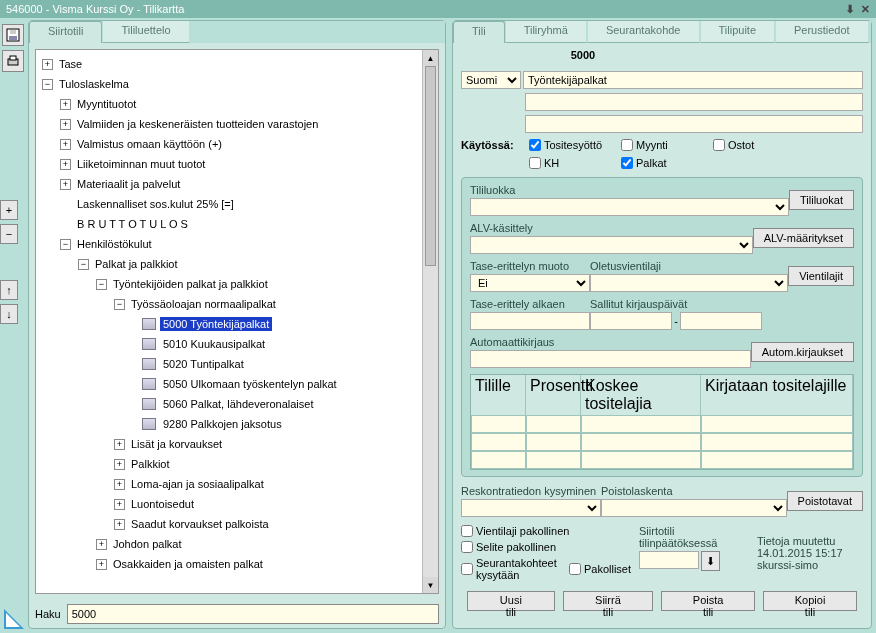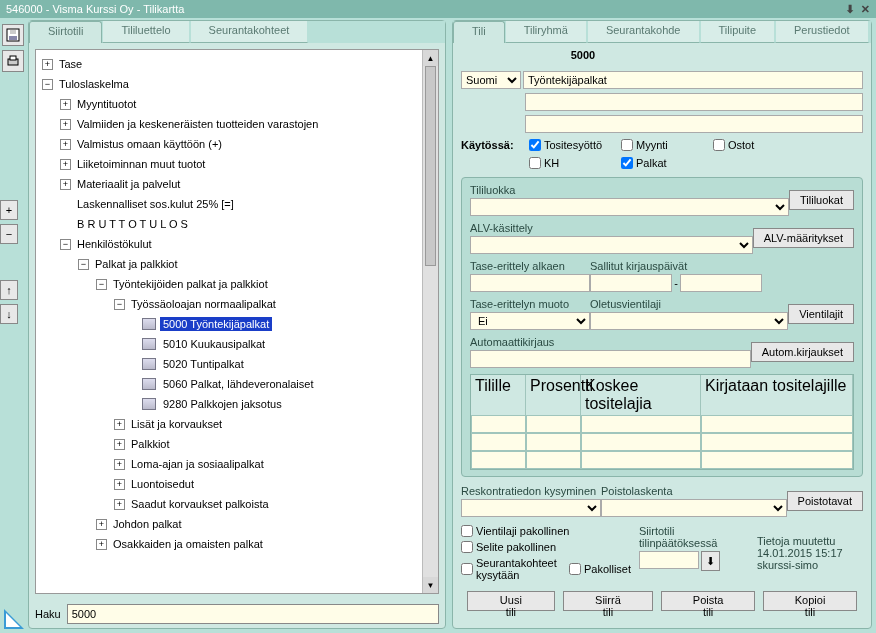--- a/index.html
+++ b/index.html
@@ -110,21 +110,20 @@
   <div class="sidebtn">↑</div>
   <div class="sidebtn">↓</div>
 </div>
 
 <div class="main">
 
   <div class="panel left-panel">
     <div class="tabs">
       <div class="tab active">Siirtotili</div>
       <div class="tab">Tililuettelo</div>
-      <div class="tab">Seurantakohteet</div>
     </div>
     <div class="tree-wrap">
       <div class="tree-row">
           <div class="tree-item" style="padding-left:0">
             <span class="expander">+</span>
             <span class="tree-label">Tase</span>
           </div>
         </div>
       <div class="tree-row">
           <div class="tree-item" style="padding-left:0">
@@ -207,20 +206,26 @@
       <div class="tree-row">
           <div class="tree-item" style="padding-left:100px">
             <span class="leaf-icon"></span>
             <span class="tree-label">5010 Kuukausipalkat</span>
           </div>
         </div>
       <div class="tree-row">
           <div class="tree-item" style="padding-left:100px">
             <span class="leaf-icon"></span>
             <span class="tree-label">5020 Tuntipalkat</span>
+          </div>
+        </div>
+      <div class="tree-row">
+          <div class="tree-item" style="padding-left:100px">
+            <span class="leaf-icon"></span>
+            <span class="tree-label">5050 Ulkomaan työskentelyn palkat</span>
           </div>
         </div>
       <div class="tree-row">
           <div class="tree-item" style="padding-left:100px">
             <span class="leaf-icon"></span>
             <span class="tree-label">5060 Palkat, lähdeveronalaiset</span>
           </div>
         </div>
       <div class="tree-row">
           <div class="tree-item" style="padding-left:100px">
@@ -344,43 +349,43 @@
         </div>
         <div class="frow">
           <div class="fcol">
               <span class="flabel">ALV-käsittely</span>
               <select class="fselect"></select>
             </div>
           <button class="fbtn">ALV-määritykset</button>
         </div>
         <div class="frow">
           <div class="fcol" style="flex:0 0 120px">
+              <span class="flabel">Tase-erittelyn muoto</span>
+              <select class="fselect"><option>Ei</option></select>
+            </div>
+          <div class="fcol">
+              <span class="flabel">Oletusvientilaji</span>
+              <select class="fselect"></select>
+            </div>
+          <button class="fbtn">Vientilajit</button>
+        </div>
+        <div class="frow">
+          <div class="fcol" style="flex:0 0 120px">
               <span class="flabel">Tase-erittely alkaen</span>
               <input class="finput" style="">
             </div>
           <div class="fcol">
               <span class="flabel">Sallitut kirjauspäivät</span>
             <div style="display:flex;gap:2px;align-items:center">
                 <input class="finput" style="flex: 1 1 0%;">
                 <span>-</span>
                 <input class="finput" style="flex: 1 1 0%;">
               </div>
           </div>
           <div style="width:92px"></div>
-        </div>
-        <div class="frow">
-          <div class="fcol" style="flex:0 0 120px">
-              <span class="flabel">Tase-erittelyn muoto</span>
-              <select class="fselect"><option>Ei</option></select>
-            </div>
-          <div class="fcol">
-              <span class="flabel">Oletusvientilaji</span>
-              <select class="fselect"></select>
-            </div>
-          <button class="fbtn">Vientilajit</button>
         </div>
         <div class="frow">
           <div class="fcol">
               <span class="flabel">Automaattikirjaus</span>
               <input class="finput" style="">
             </div>
           <button class="fbtn">Autom.kirjaukset</button>
         </div>
         <div class="grid">
           <div class="grid-head">

